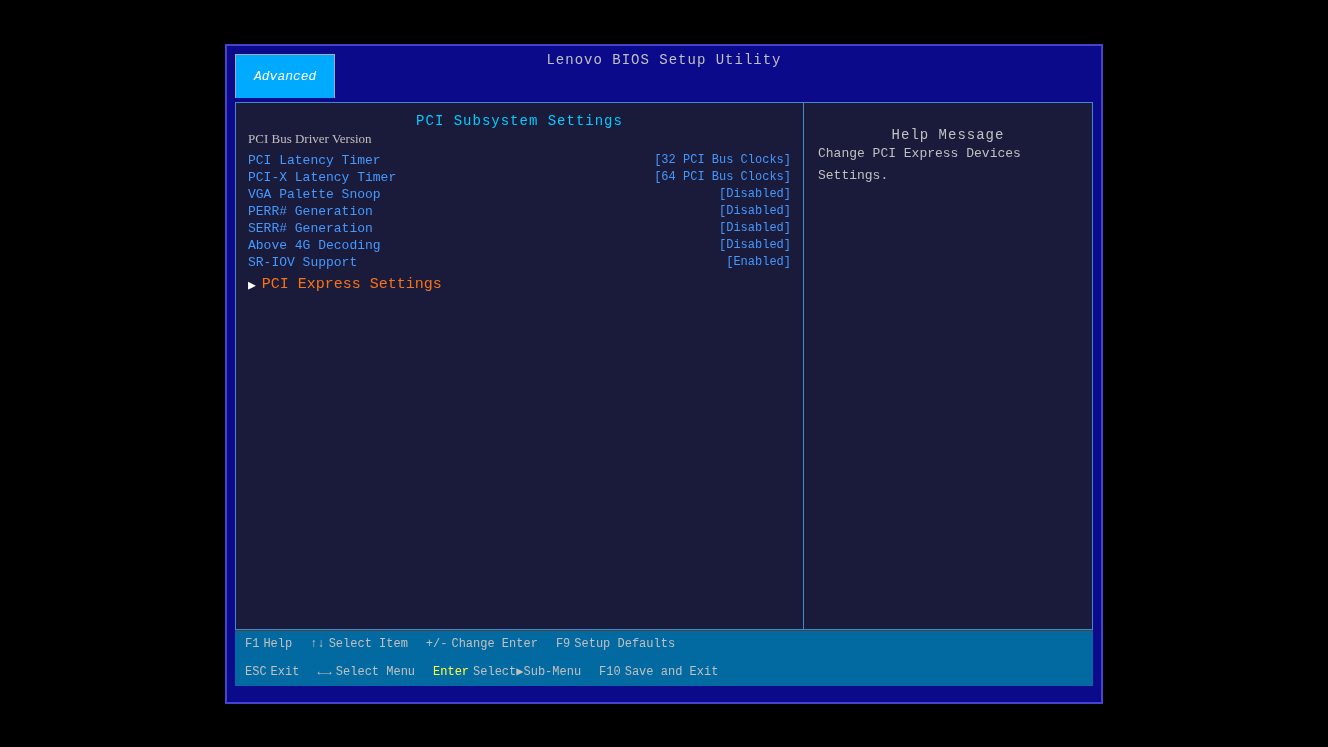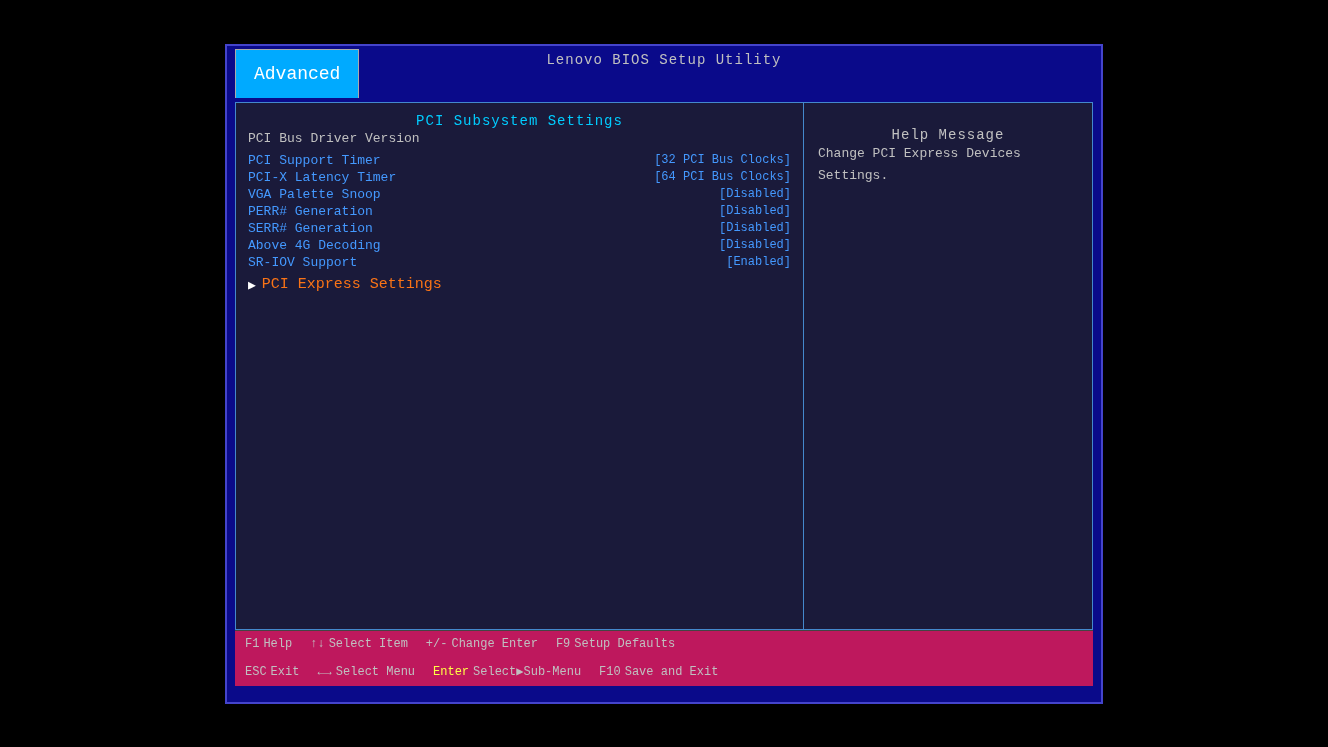--- a/index.html
+++ b/index.html
@@ -36,26 +36,27 @@
       align-items: flex-end;
       padding: 0 0 0 8px;
       background: #0a0a8a;
       height: 28px;
     }
 
     .tab {
       background: #00aaff;
       color: #fff;
       padding: 14px 18px;
-      font-size: 18px;
+      font-size: 13px;
       font-family: 'Courier New', Courier, monospace;
       border-top: 1px solid #aaa;
       border-left: 1px solid #aaa;
       border-right: 1px solid #aaa;
       cursor: pointer;
+      font-style: italic;
     }
 
     .main-area {
       display: flex;
       margin: 4px 8px 0 8px;
       height: 528px;
       border: 1px solid #4488cc;
     }
 
     .left-panel {
@@ -81,20 +82,21 @@
 
     .right-panel .panel-title {
       color: #c0c0c0;
     }
 
     .info-text {
       color: #c0c0c0;
       font-size: 13px;
       line-height: 1.6;
       margin-bottom: 4px;
+      font-family: Liberation Serif, serif;
     }
 
     .section-label {
       color: #c0c0c0;
       font-size: 13px;
       margin: 10px 0 6px 0;
     }
 
     .settings-row {
       display: flex;
@@ -132,21 +134,21 @@
     }
 
     .help-text {
       color: #c0c0c0;
       font-size: 13px;
       line-height: 1.7;
     }
 
     .footer {
       height: 56px;
-      background: #be185d;
+      background: #0369a1;
       margin: 0 8px 2px 8px;
       display: flex;
       align-items: center;
       padding: 0 10px;
       border-top: 1px solid #444;
       flex-wrap: wrap;
       gap: 0;
     }
 
     .footer-item {
@@ -194,21 +196,21 @@
 
   <div class="main-area">
 
     <div class="left-panel">
       <div class="panel-title">PCI Subsystem Settings</div>
 
       <div class="info-text">PCI Bus Driver Version</div>
 
 
       <div class="settings-row">
-        <span class="setting-name">PCI Support Timer</span>
+        <span class="setting-name">PCI Latency Timer</span>
         <span class="setting-value">[32 PCI Bus Clocks]</span>
       </div>
       <div class="settings-row">
         <span class="setting-name">PCI-X Latency Timer</span>
         <span class="setting-value">[64 PCI Bus Clocks]</span>
       </div>
       <div class="settings-row">
         <span class="setting-name">VGA Palette Snoop</span>
         <span class="setting-value">[Disabled]</span>
       </div>

